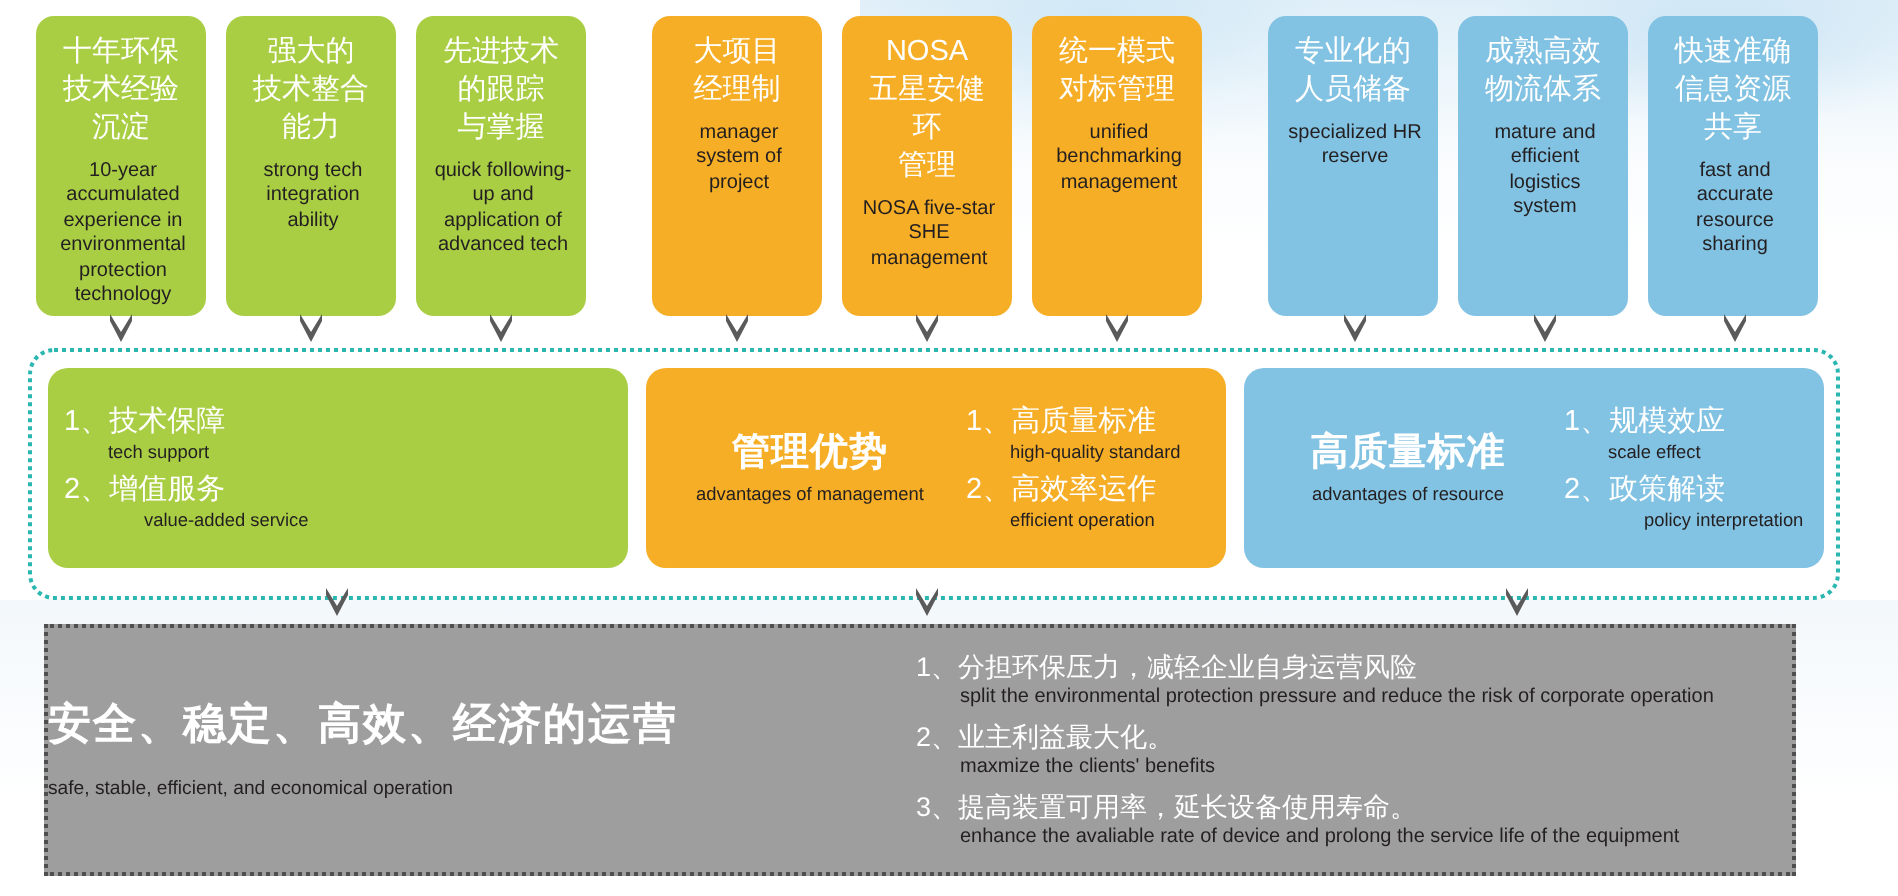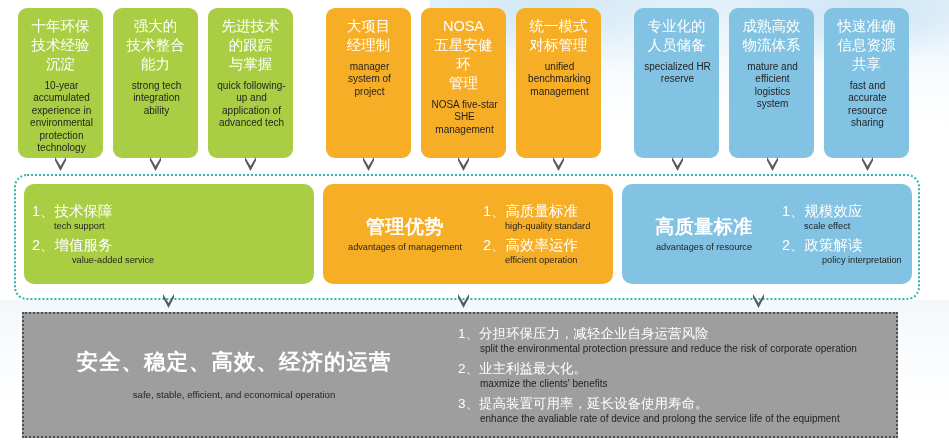--- a/index.html
+++ b/index.html
@@ -169,21 +169,20 @@
     left: 22px; top: 312px;
     width: 876px; height: 126px;
     background: #9e9e9e;
     border: 2px dotted #4f4f4f;
     display: flex;
     align-items: center;
   }
   .summary-left {
     width: 430px;
     flex: none;
-    text-align: center;
     padding-right: 10px;
   }
   .summary-left .zh {
     color: #ffffff;
     font-size: 21.5px;
     font-weight: bold;
     letter-spacing: 1px;
     line-height: 28px;
   }
   .summary-left .en {

